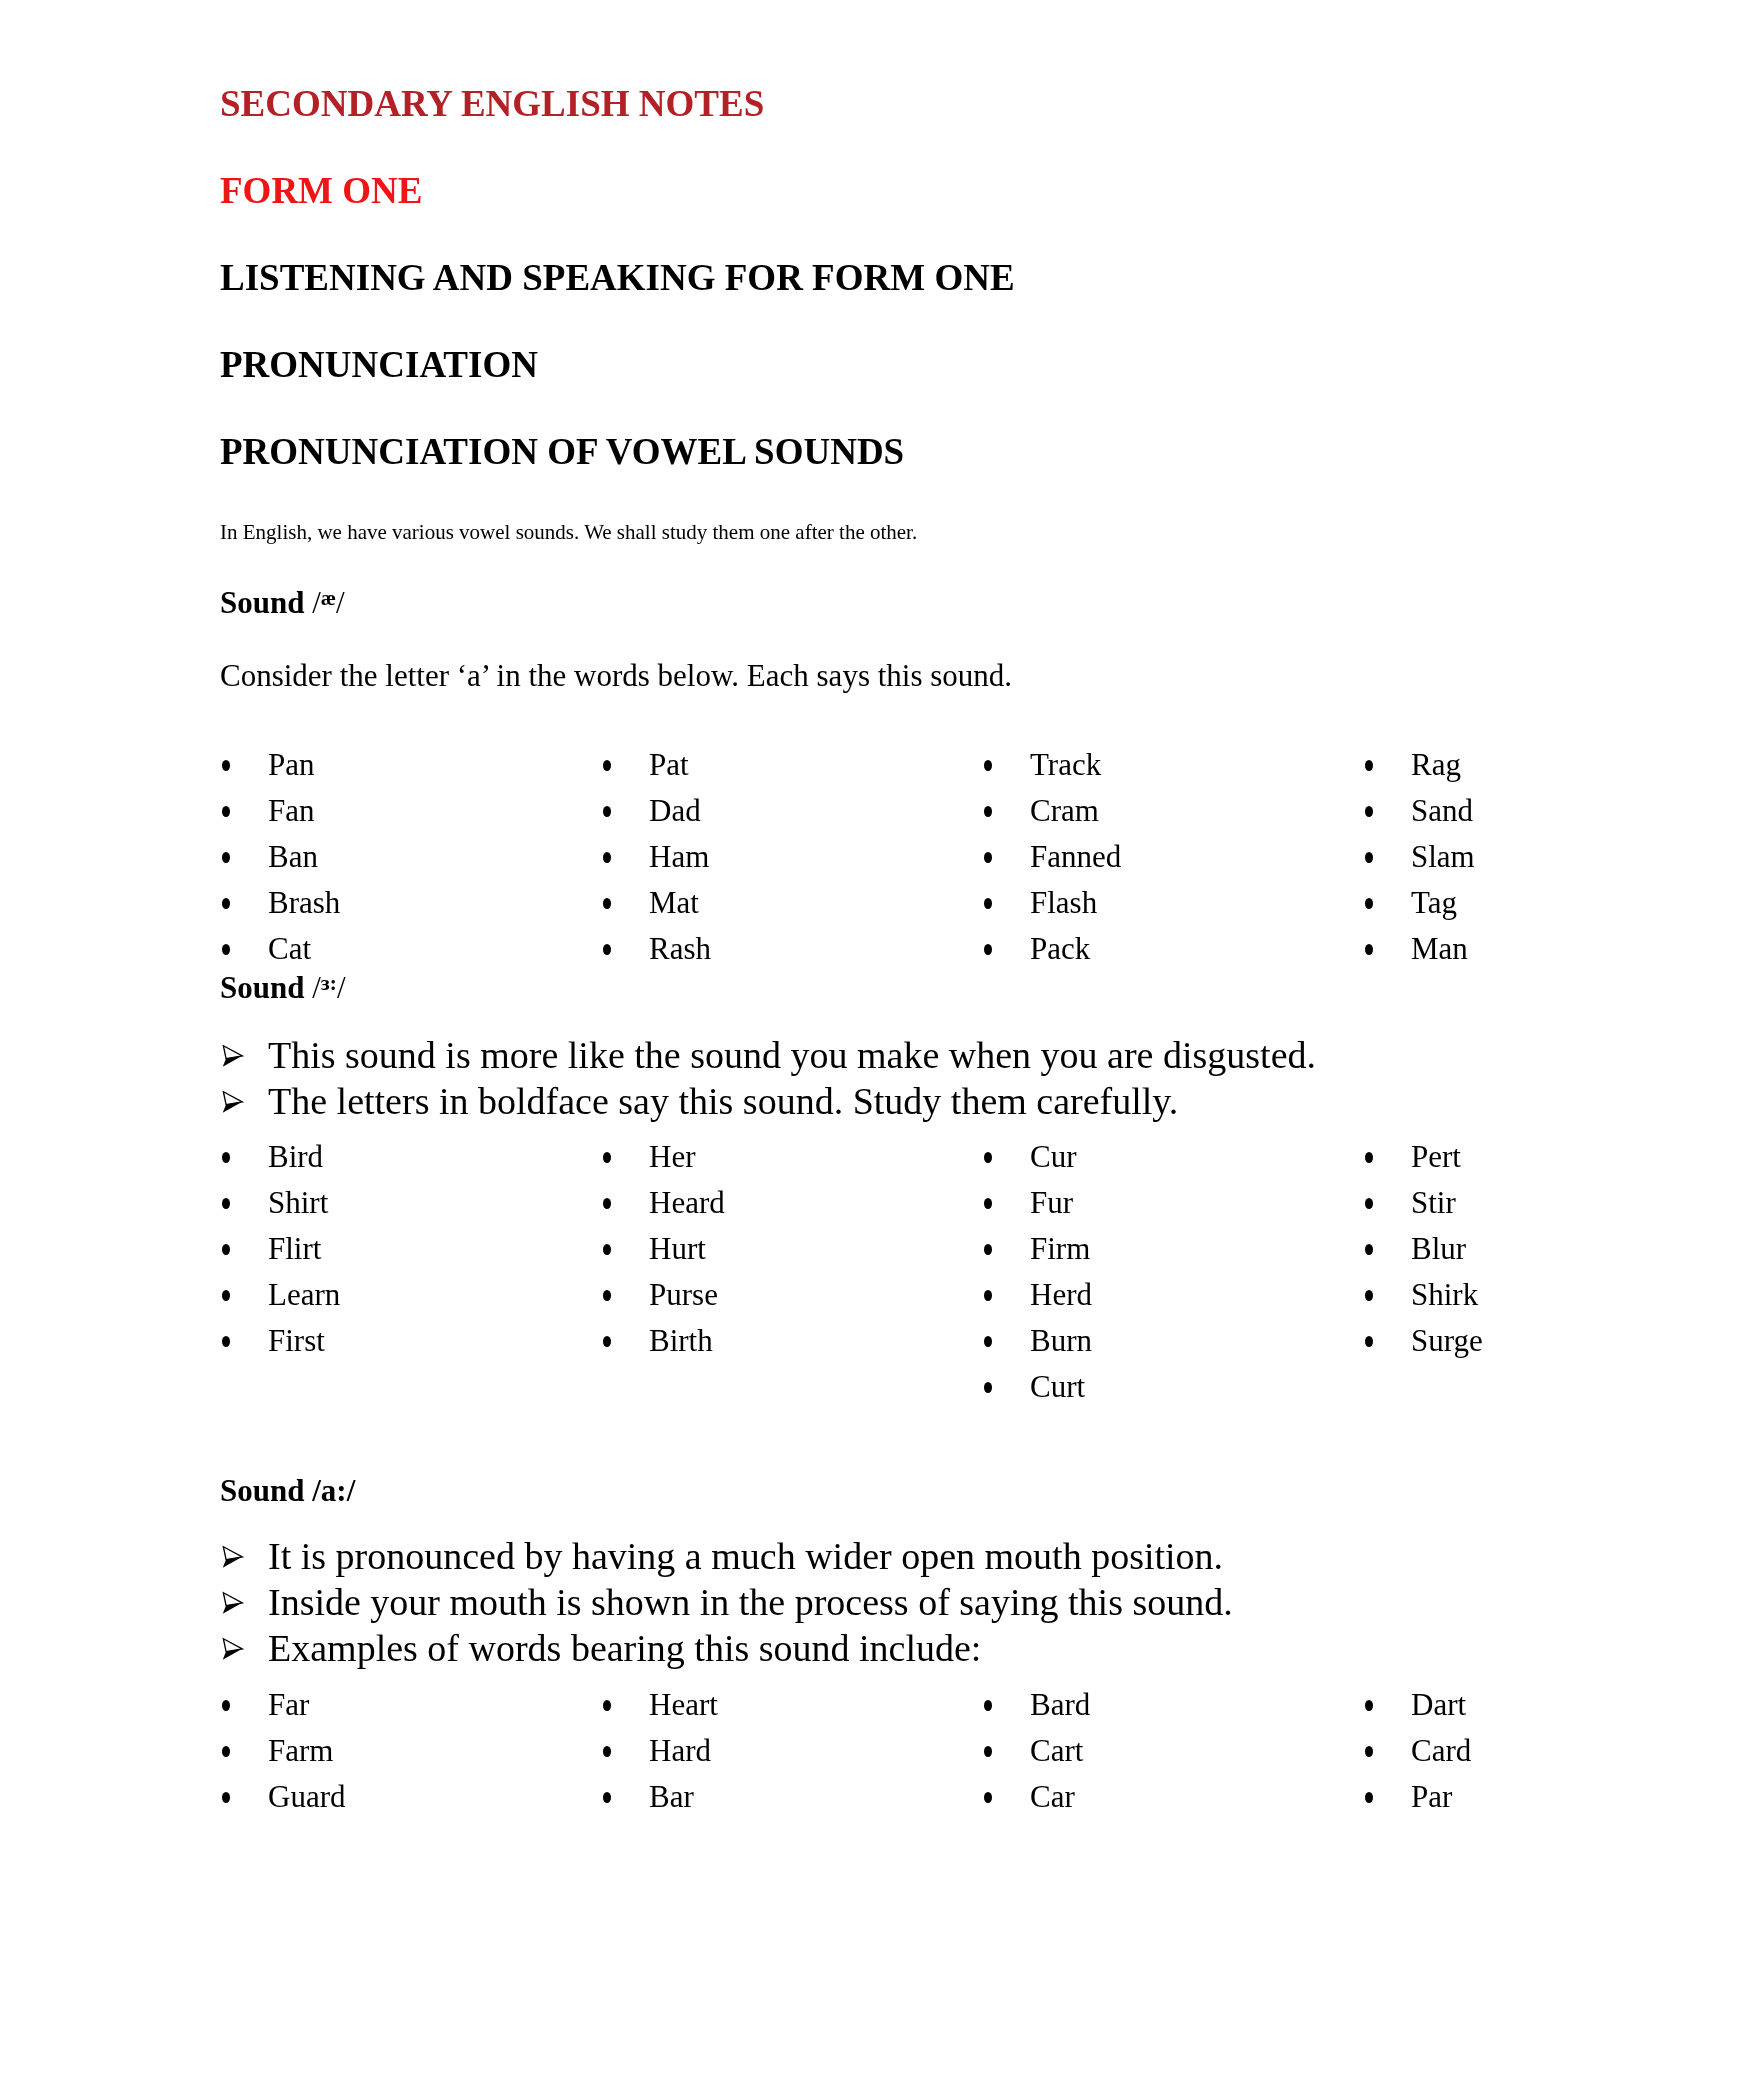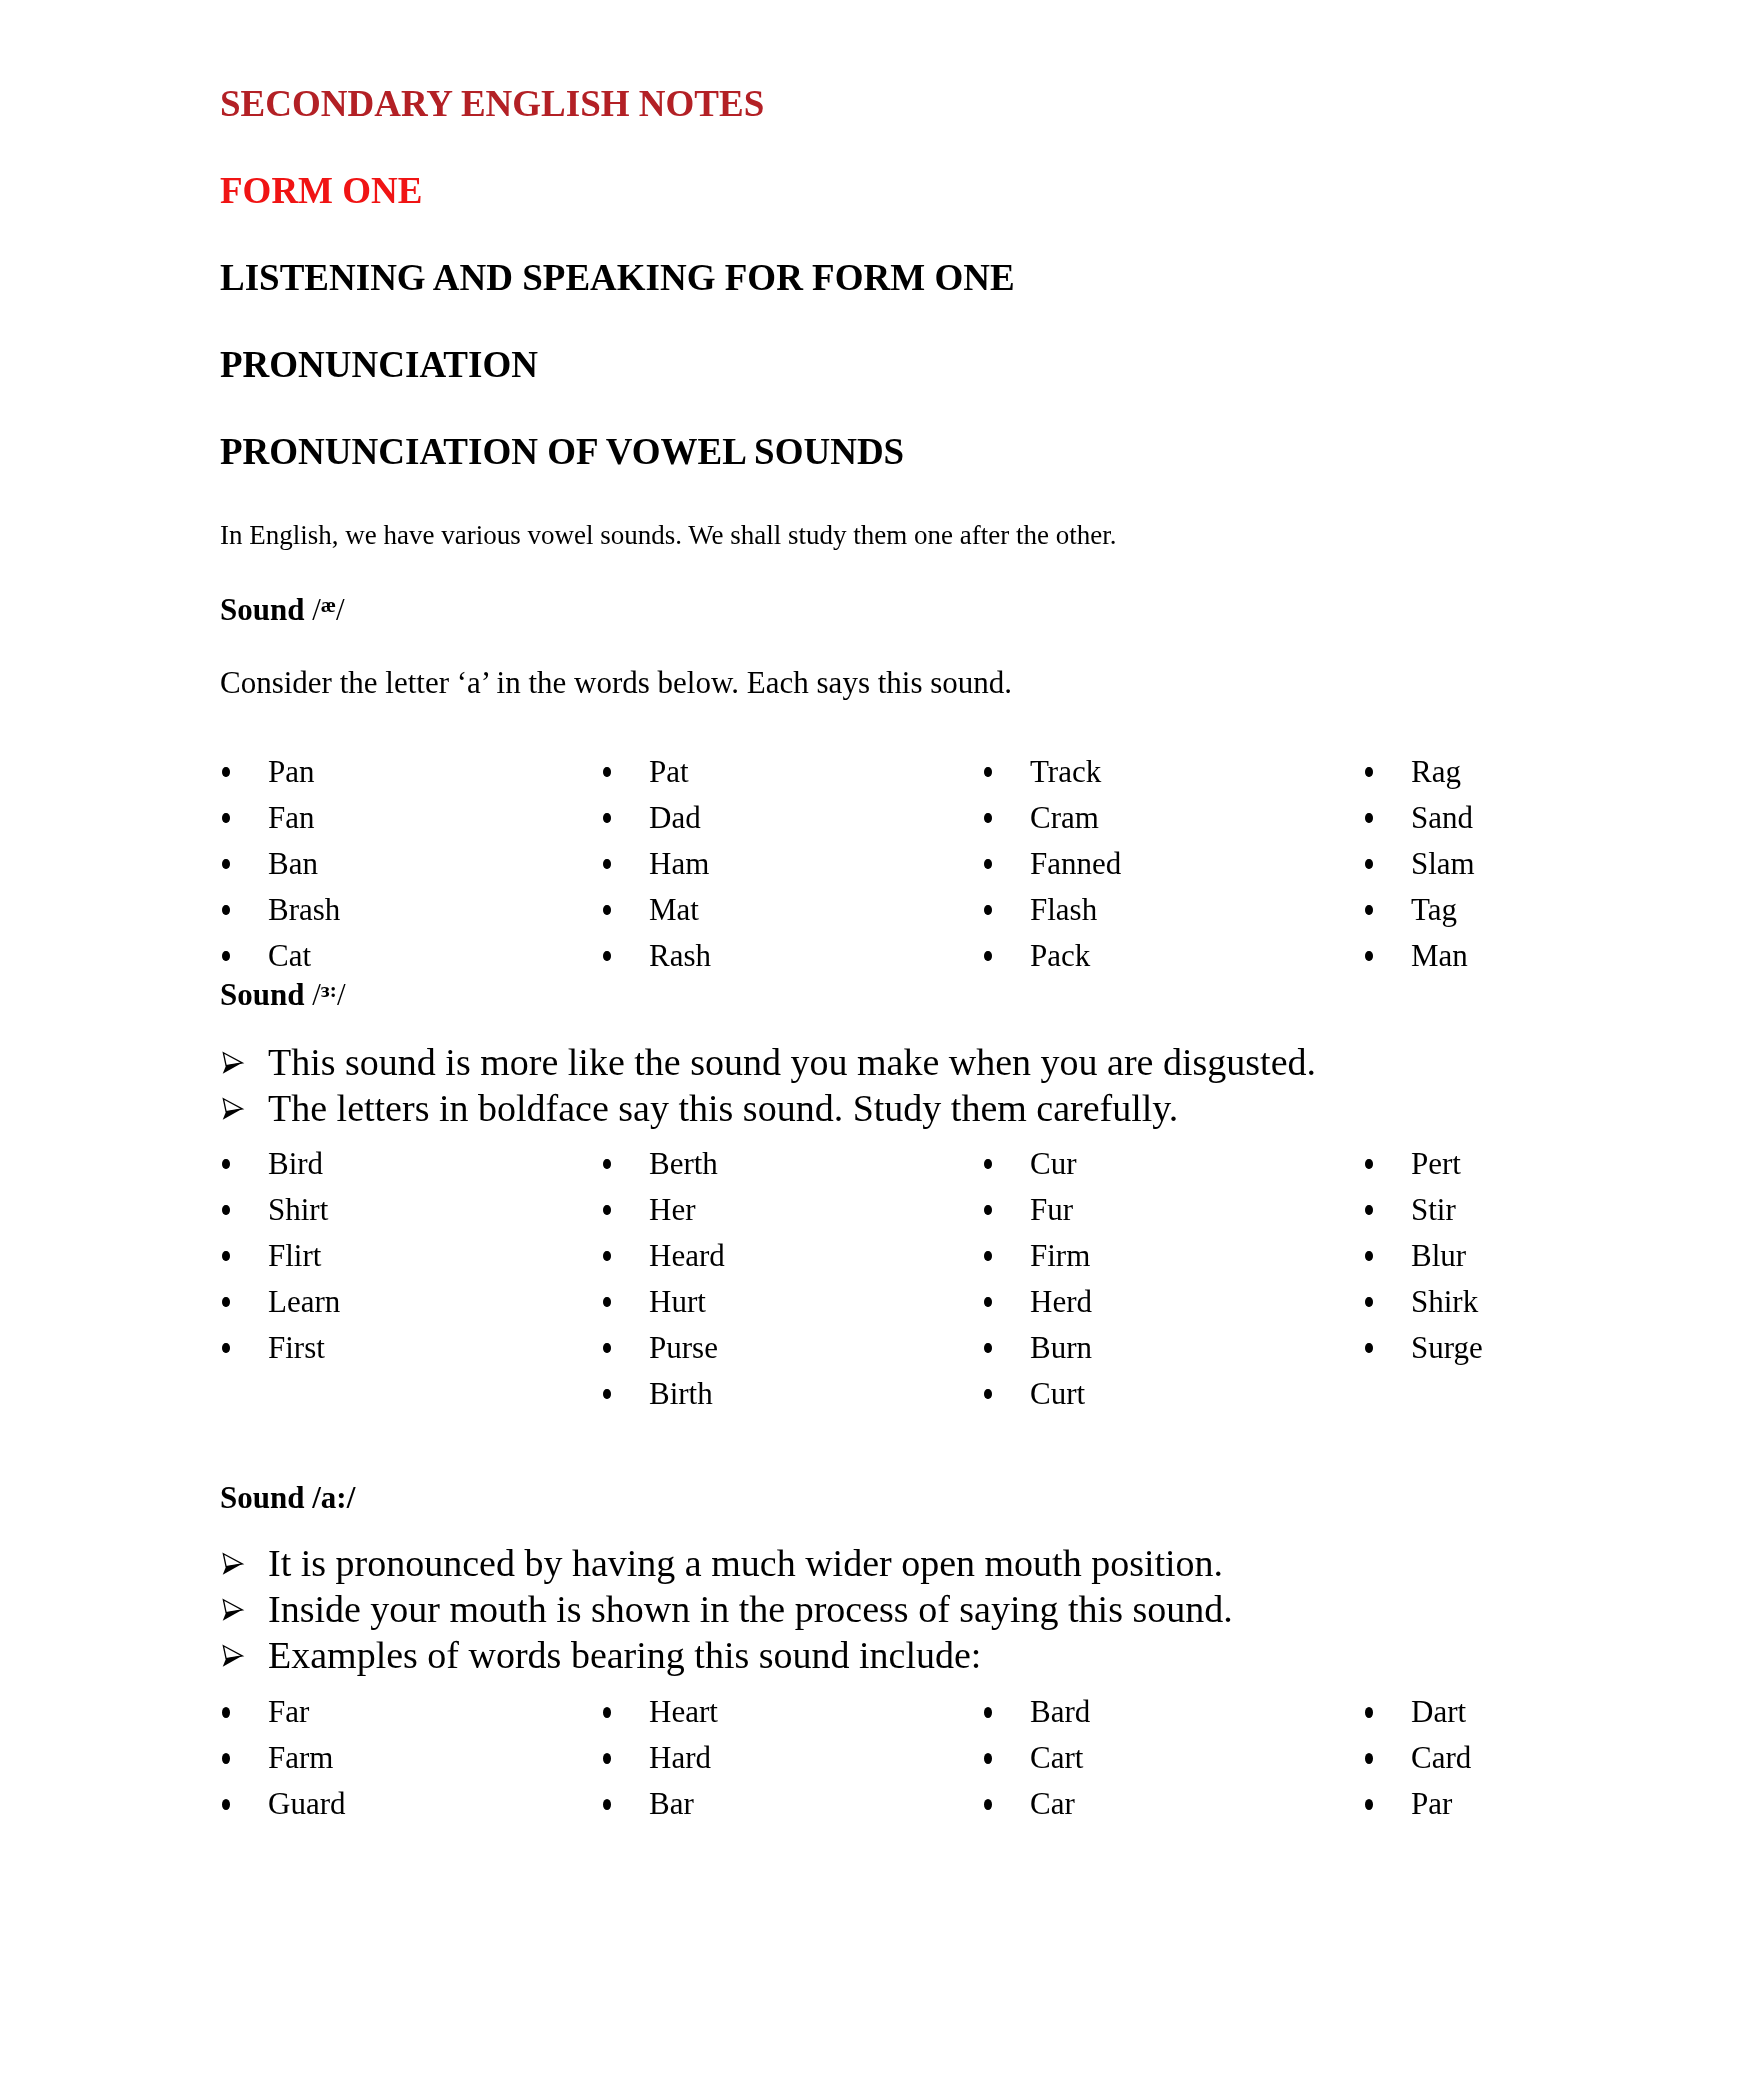--- a/index.html
+++ b/index.html
@@ -7,21 +7,21 @@
     width: 1749px; height: 2097px;
     font-family: "Liberation Serif", "DejaVu Serif", serif;
     color: #000; overflow: hidden;
   }
   .page { box-sizing: border-box; width: 1749px; height: 1717px; padding: 85px 173px 0 220px; }
 
   h1 { font-size: 37px; line-height: 1; font-weight: bold; margin: 0 0 50px 0; }
   .red-title    { color: var(--title-red, #b32025); }
   .red-subtitle { color: var(--subtitle-red, #f01414); }
 
-  p.body  { font-size: 27px; line-height: 1.15; margin: 0 0 43px 0; }
+  p.body  { font-size: 21px; line-height: 1.15; margin: 0 0 43px 0; }
   p.note  { font-size: 31px; line-height: 1.15; margin: 0 0 48px 0; }
 
   .sound-label { font-size: 31px; line-height: 1; font-weight: bold; margin: 0 0 40px 0; }
   .sound-label .sym { font-weight: normal; }
   .sound-label .sym sup { font-weight: bold; font-size: 68%; vertical-align: 0.38em; line-height: 0; }
   .sound-label.full-bold .sym { font-weight: bold; }
   #sound-er-label { margin-bottom: 29px; }
   #sound-ar-label { margin: 65px 0 27px 0; }
 
   .word-grid { display: grid; grid-template-columns: repeat(4, 381px); margin: 0; }
@@ -113,21 +113,20 @@
 
   <div class="word-grid" id="word-grid-er">
     <div class="word-col">
         <div class="li"><span class="dot"></span><span>Bird</span></div>
         <div class="li"><span class="dot"></span><span>Shirt</span></div>
         <div class="li"><span class="dot"></span><span>Flirt</span></div>
         <div class="li"><span class="dot"></span><span>Learn</span></div>
         <div class="li"><span class="dot"></span><span>First</span></div>
       </div>
     <div class="word-col">
-        <div class="li"><span class="dot"></span><span>Berth</span></div>
         <div class="li"><span class="dot"></span><span>Her</span></div>
         <div class="li"><span class="dot"></span><span>Heard</span></div>
         <div class="li"><span class="dot"></span><span>Hurt</span></div>
         <div class="li"><span class="dot"></span><span>Purse</span></div>
         <div class="li"><span class="dot"></span><span>Birth</span></div>
       </div>
     <div class="word-col">
         <div class="li"><span class="dot"></span><span>Cur</span></div>
         <div class="li"><span class="dot"></span><span>Fur</span></div>
         <div class="li"><span class="dot"></span><span>Firm</span></div>

